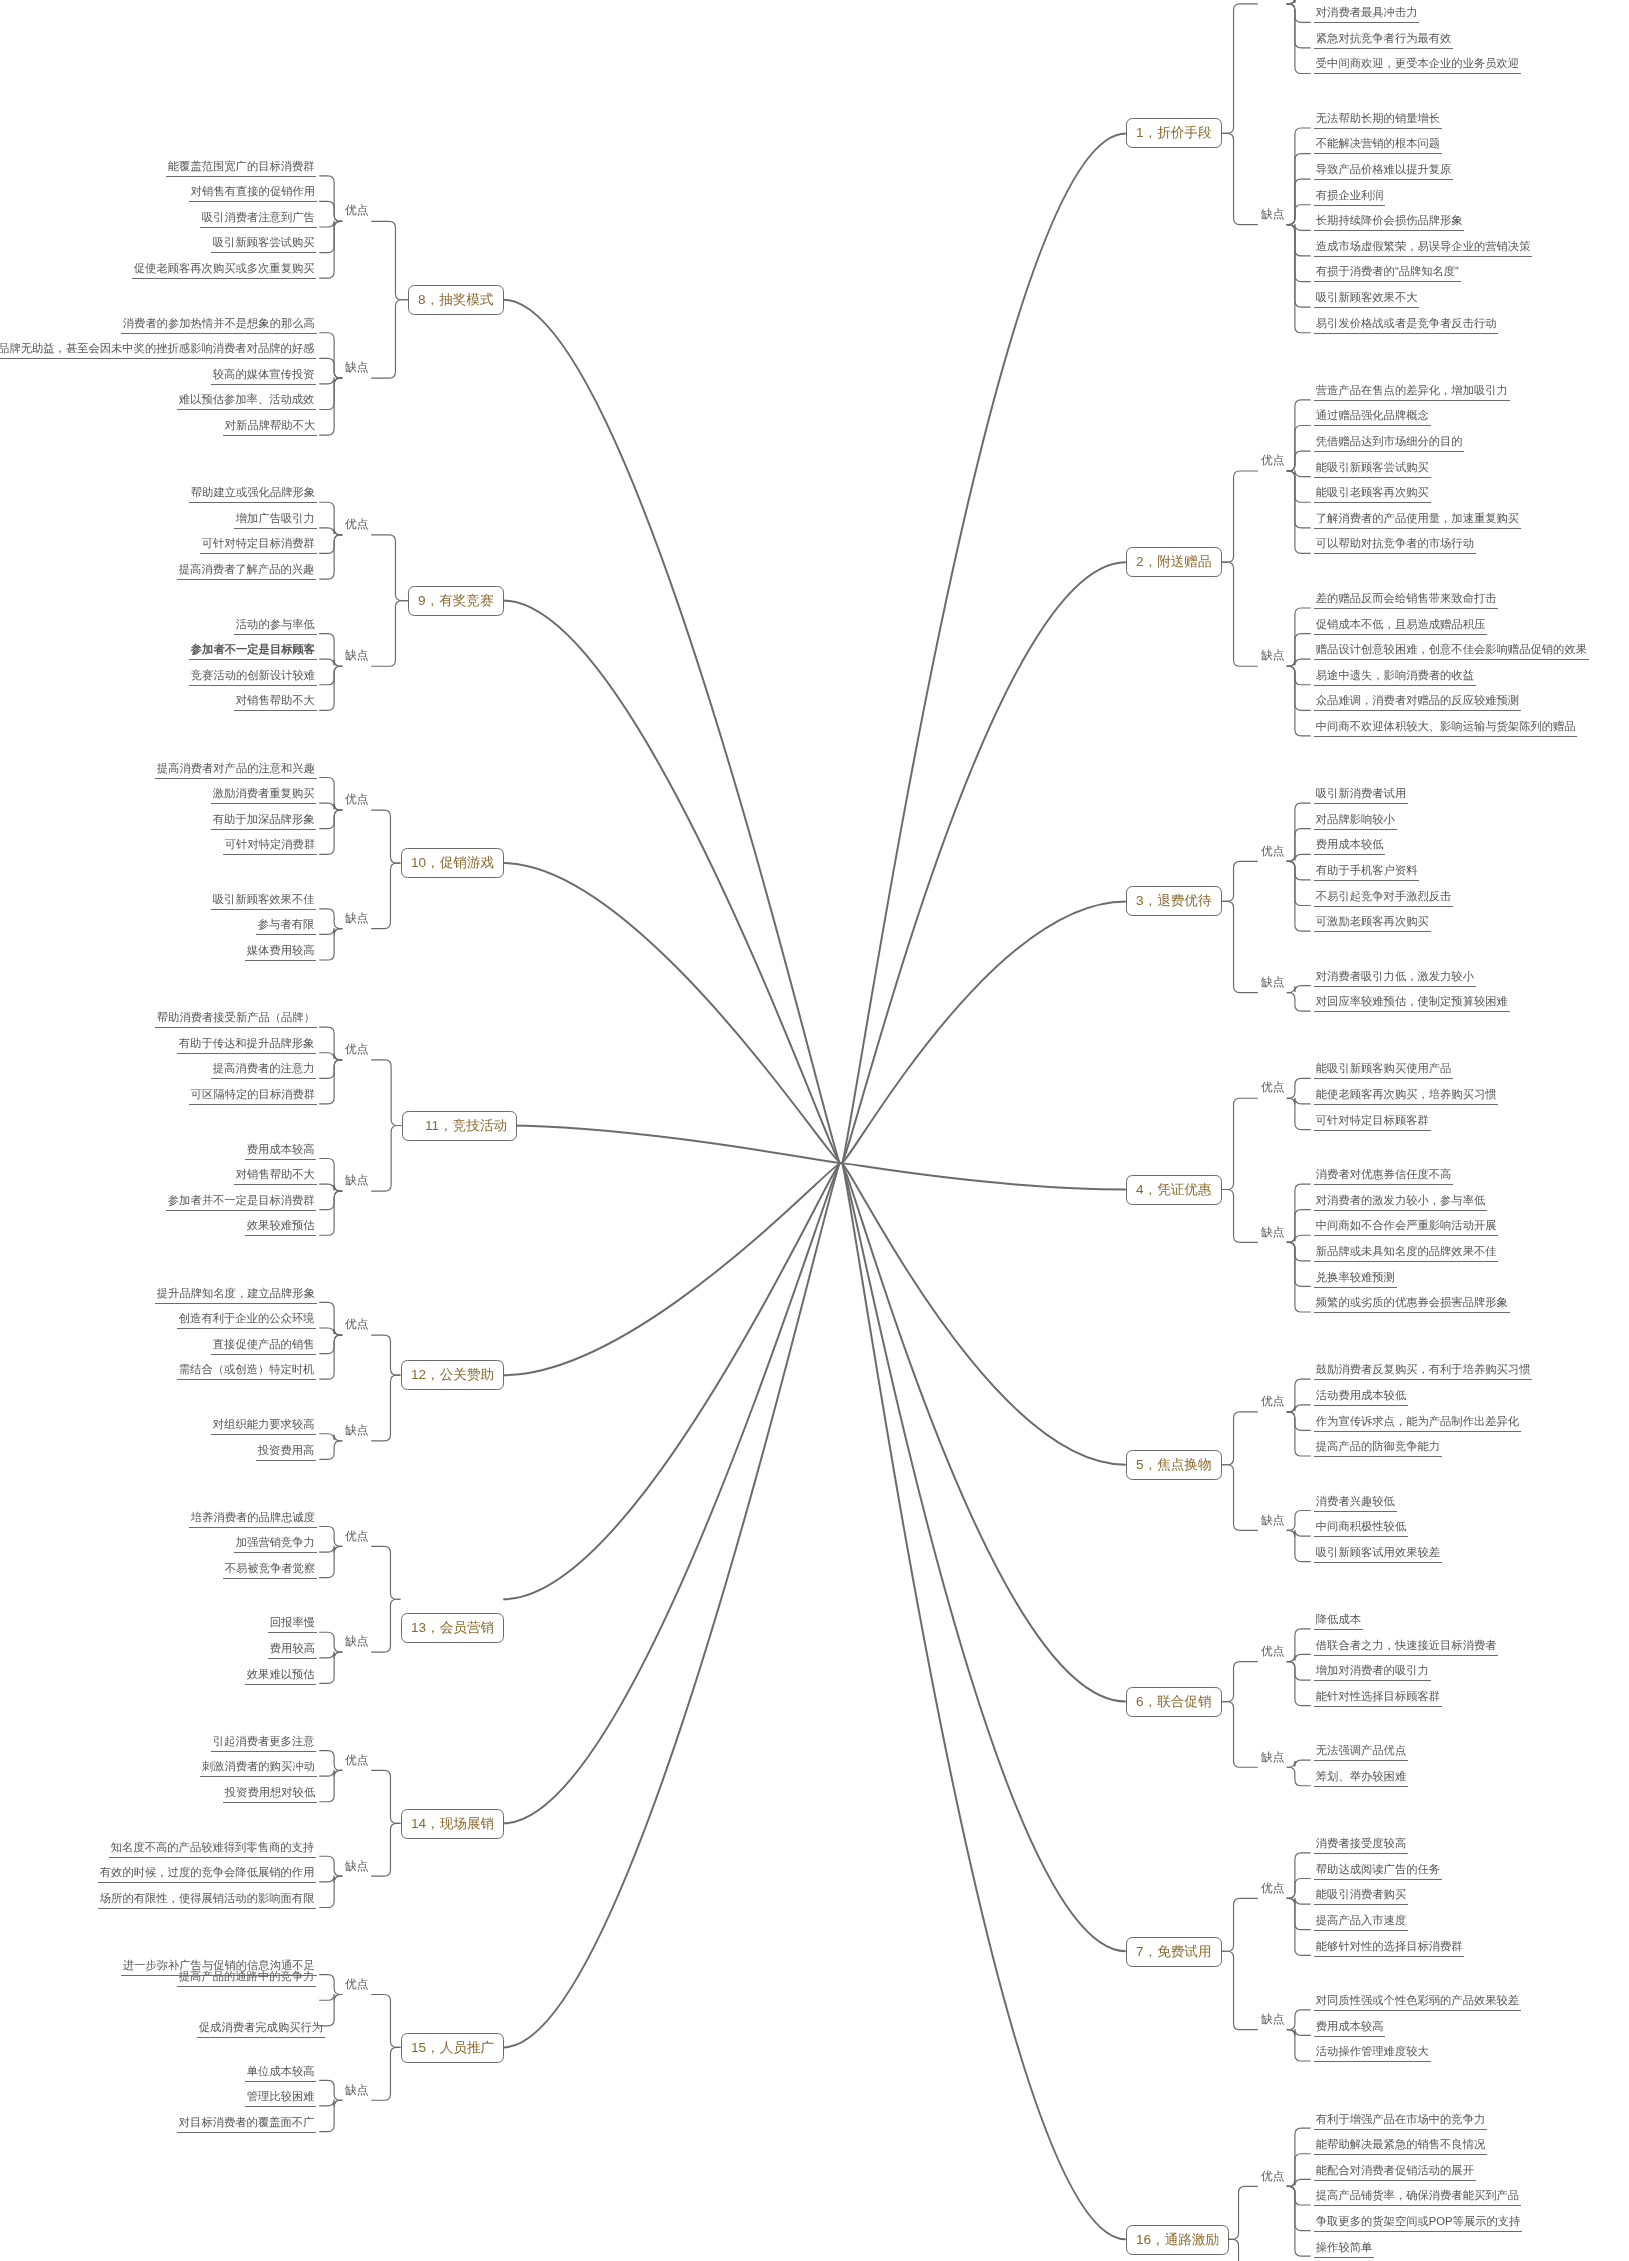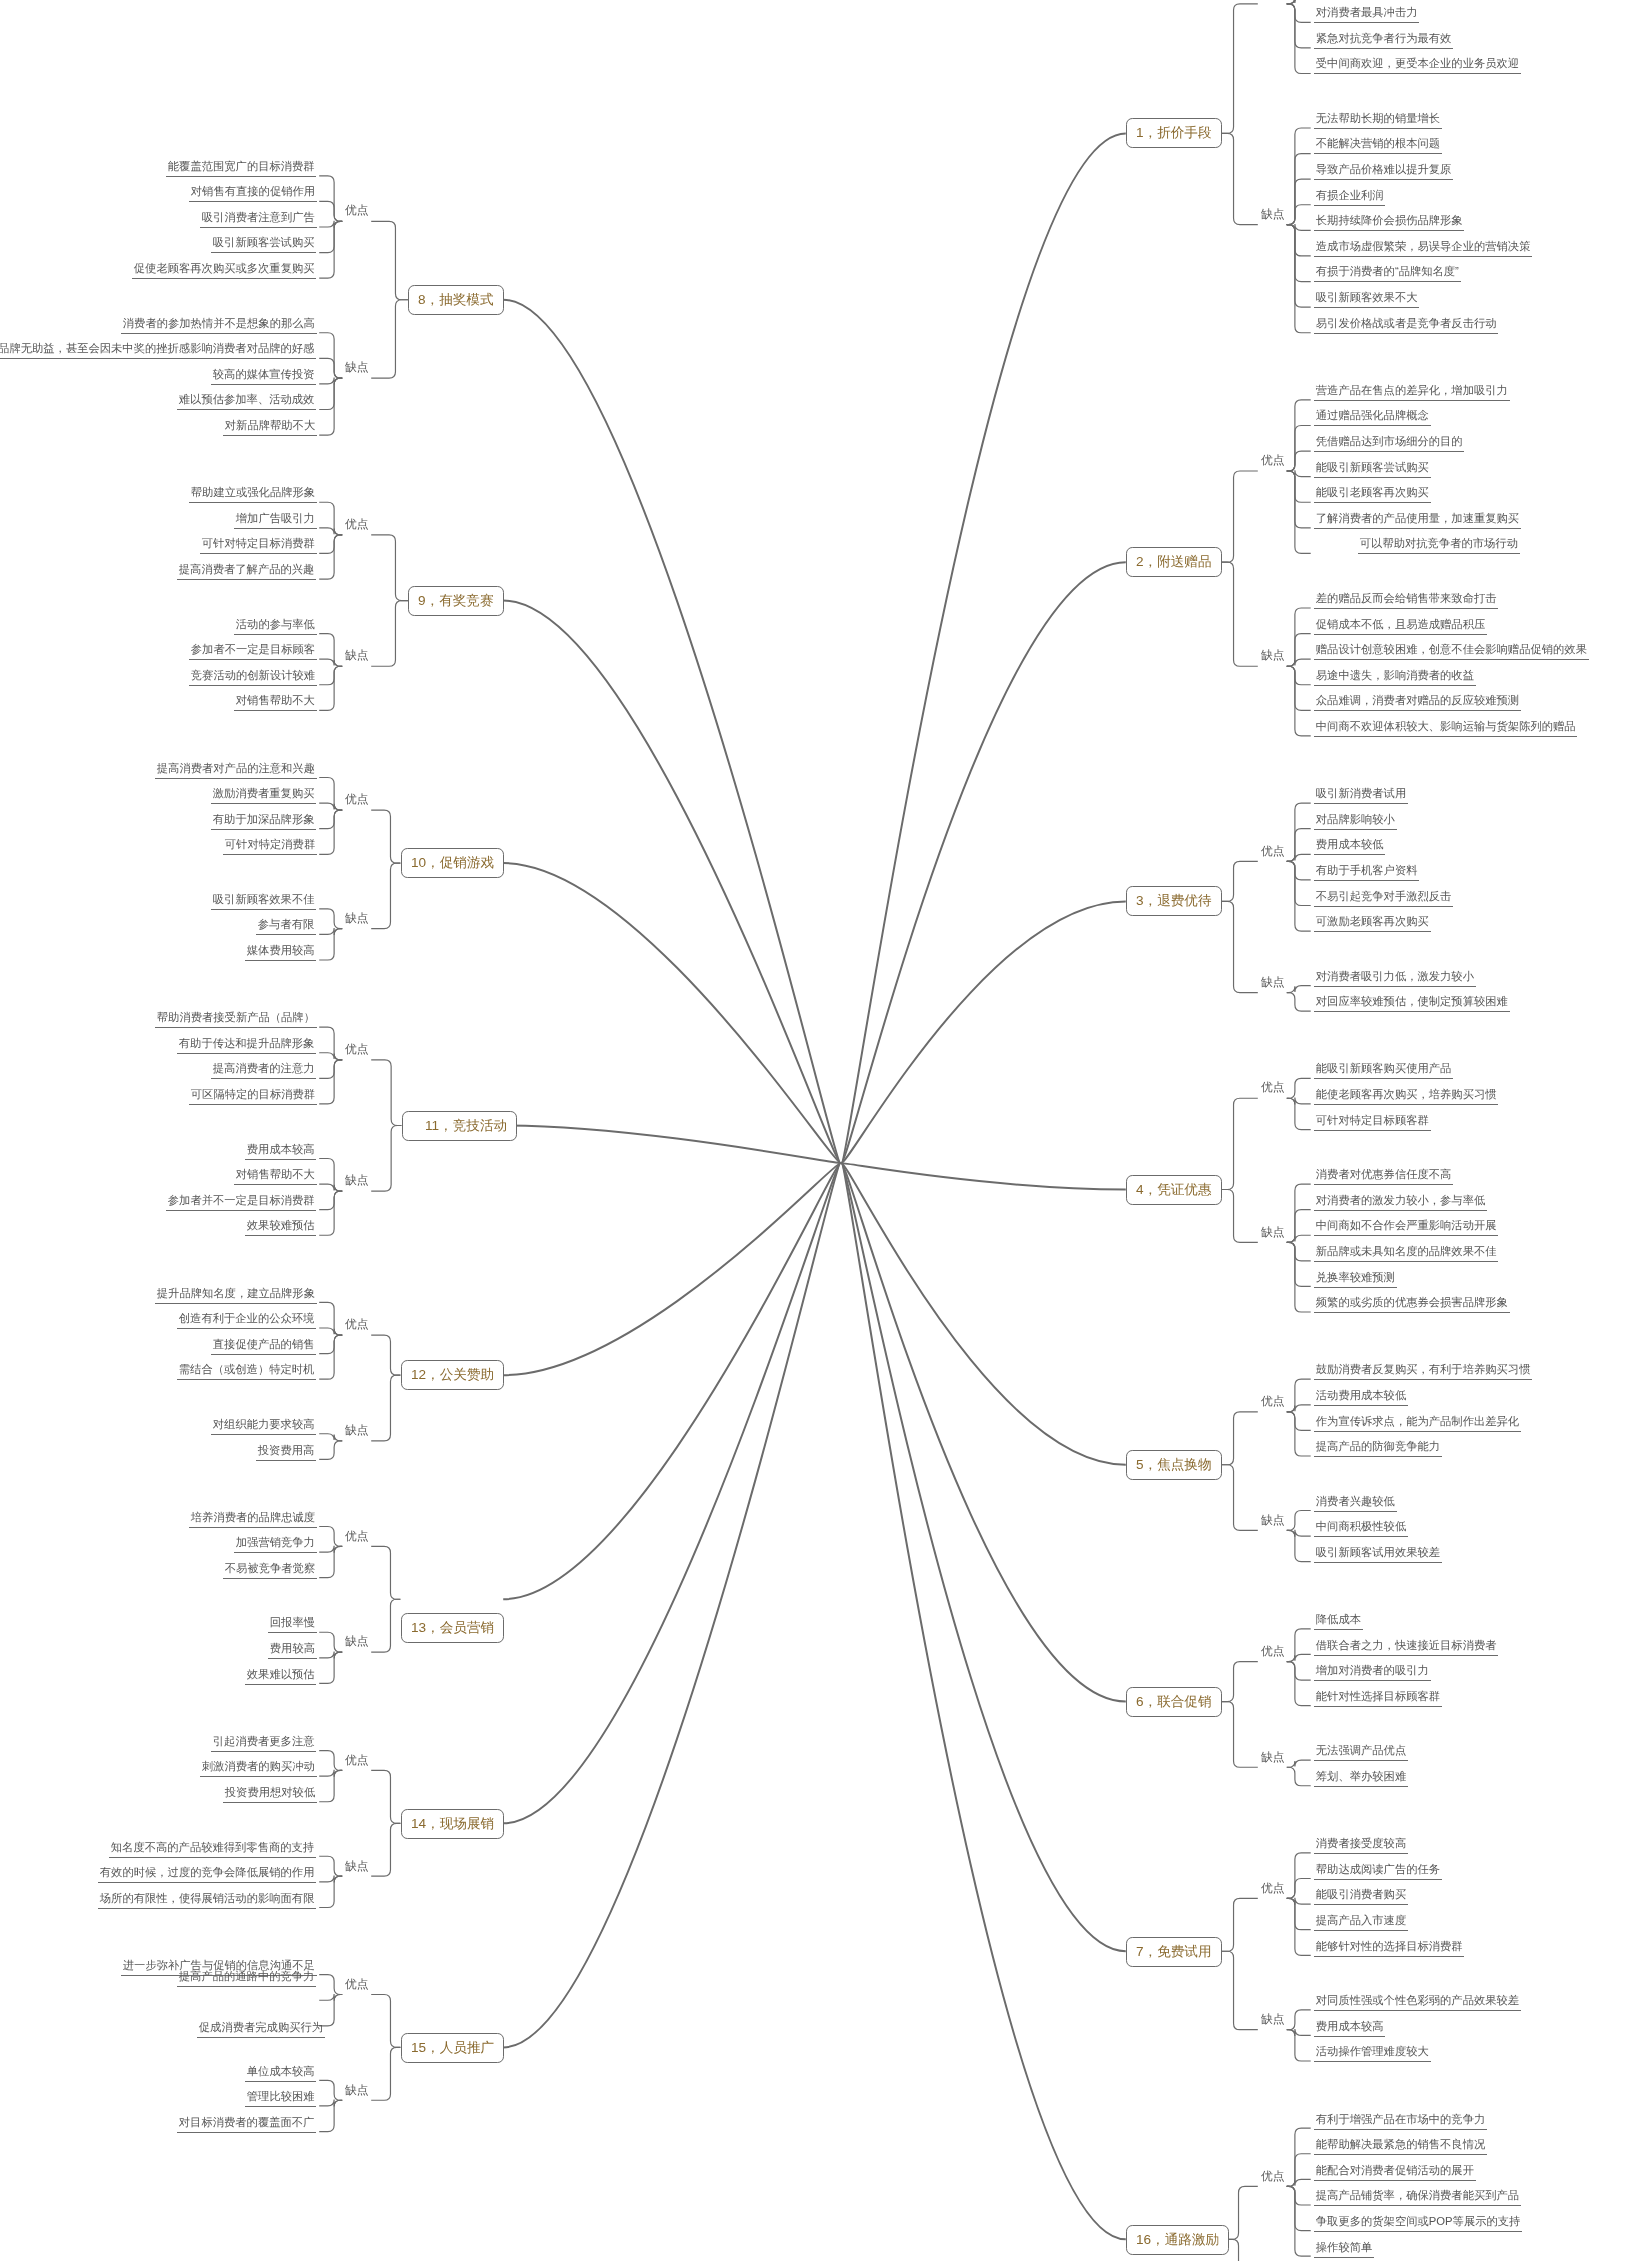--- a/index.html
+++ b/index.html
@@ -234,21 +234,21 @@
       <div class="node leaf r" style="top: 291px; left: 1314px;">吸引新顾客效果不大</div>
       <div class="node leaf r" style="top: 317px; left: 1314px;">易引发价格战或者是竞争者反击行动</div>
       <div class="node topic" style="top: 547px; left: 1126px;">2，附送赠品</div>
       <div class="node group" style="top: 455px; left: 1261px;">优点</div>
       <div class="node leaf r" style="top: 384px; left: 1314px;">营造产品在售点的差异化，增加吸引力</div>
       <div class="node leaf r" style="top: 409px; left: 1314px;">通过赠品强化品牌概念</div>
       <div class="node leaf r" style="top: 435px; left: 1314px;">凭借赠品达到市场细分的目的</div>
       <div class="node leaf r" style="top: 461px; left: 1314px;">能吸引新顾客尝试购买</div>
       <div class="node leaf r" style="top: 486px; left: 1314px;">能吸引老顾客再次购买</div>
       <div class="node leaf r" style="top: 512px; left: 1314px;">了解消费者的产品使用量，加速重复购买</div>
-      <div class="node leaf r" style="top: 537px; left: 1358px;">可以帮助对抗竞争者的市场行动</div>
+      <div class="node leaf r" style="top: 537px; left: 1314px;">可以帮助对抗竞争者的市场行动</div>
       <div class="node group" style="top: 650px; left: 1261px;">缺点</div>
       <div class="node leaf r" style="top: 592px; left: 1314px;">差的赠品反而会给销售带来致命打击</div>
       <div class="node leaf r" style="top: 618px; left: 1314px;">促销成本不低，且易造成赠品积压</div>
       <div class="node leaf r" style="top: 643px; left: 1314px;">赠品设计创意较困难，创意不佳会影响赠品促销的效果</div>
       <div class="node leaf r" style="top: 669px; left: 1314px;">易途中遗失，影响消费者的收益</div>
       <div class="node leaf r" style="top: 694px; left: 1314px;">众品难调，消费者对赠品的反应较难预测</div>
       <div class="node leaf r" style="top: 720px; left: 1314px;">中间商不欢迎体积较大、影响运输与货架陈列的赠品</div>
       <div class="node topic" style="top: 886px; left: 1126px;">3，退费优待</div>
       <div class="node group" style="top: 846px; left: 1261px;">优点</div>
       <div class="node leaf r" style="top: 787px; left: 1314px;">吸引新消费者试用</div>
@@ -324,21 +324,21 @@
       <div class="node leaf l" style="top: 393px; left: 177px;">难以预估参加率、活动成效</div>
       <div class="node leaf l" style="top: 419px; left: 223px;">对新品牌帮助不大</div>
       <div class="node topic" style="top: 586px; left: 408px;">9，有奖竞赛</div>
       <div class="node group" style="top: 519px; left: 345px;">优点</div>
       <div class="node leaf l" style="top: 486px; left: 189px;">帮助建立或强化品牌形象</div>
       <div class="node leaf l" style="top: 512px; left: 234px;">增加广告吸引力</div>
       <div class="node leaf l" style="top: 537px; left: 200px;">可针对特定目标消费群</div>
       <div class="node leaf l" style="top: 563px; left: 177px;">提高消费者了解产品的兴趣</div>
       <div class="node group" style="top: 650px; left: 345px;">缺点</div>
       <div class="node leaf l" style="top: 618px; left: 234px;">活动的参与率低</div>
-      <div class="node leaf l" style="top: 643px; left: 189px;">参加者不一定是目标顾客</div>
+      <div class="node leaf l" style="top: 643px; left: 189px; font-weight: bold;">参加者不一定是目标顾客</div>
       <div class="node leaf l" style="top: 669px; left: 189px;">竞赛活动的创新设计较难</div>
       <div class="node leaf l" style="top: 694px; left: 234px;">对销售帮助不大</div>
       <div class="node topic" style="top: 848px; left: 401px;">10，促销游戏</div>
       <div class="node group" style="top: 794px; left: 345px;">优点</div>
       <div class="node leaf l" style="top: 762px; left: 155px;">提高消费者对产品的注意和兴趣</div>
       <div class="node leaf l" style="top: 787px; left: 211px;">激励消费者重复购买</div>
       <div class="node leaf l" style="top: 813px; left: 211px;">有助于加深品牌形象</div>
       <div class="node leaf l" style="top: 838px; left: 223px;">可针对特定消费群</div>
       <div class="node group" style="top: 913px; left: 345px;">缺点</div>
       <div class="node leaf l" style="top: 893px; left: 211px;">吸引新顾客效果不佳</div>

